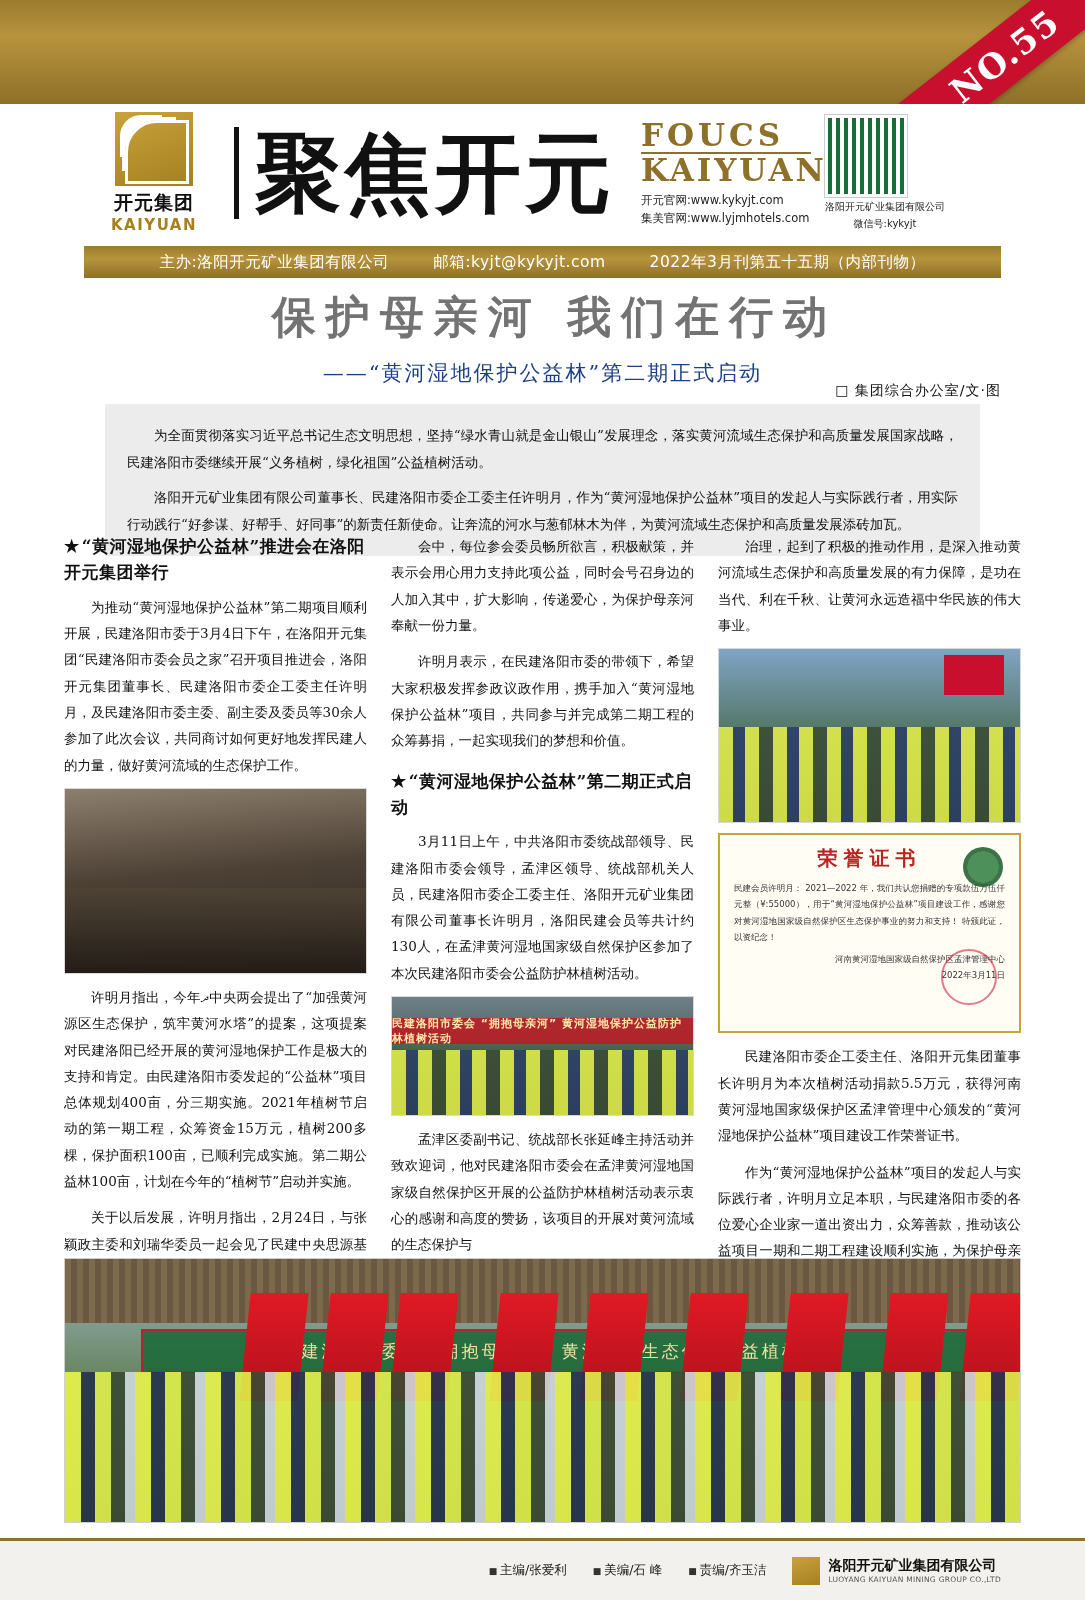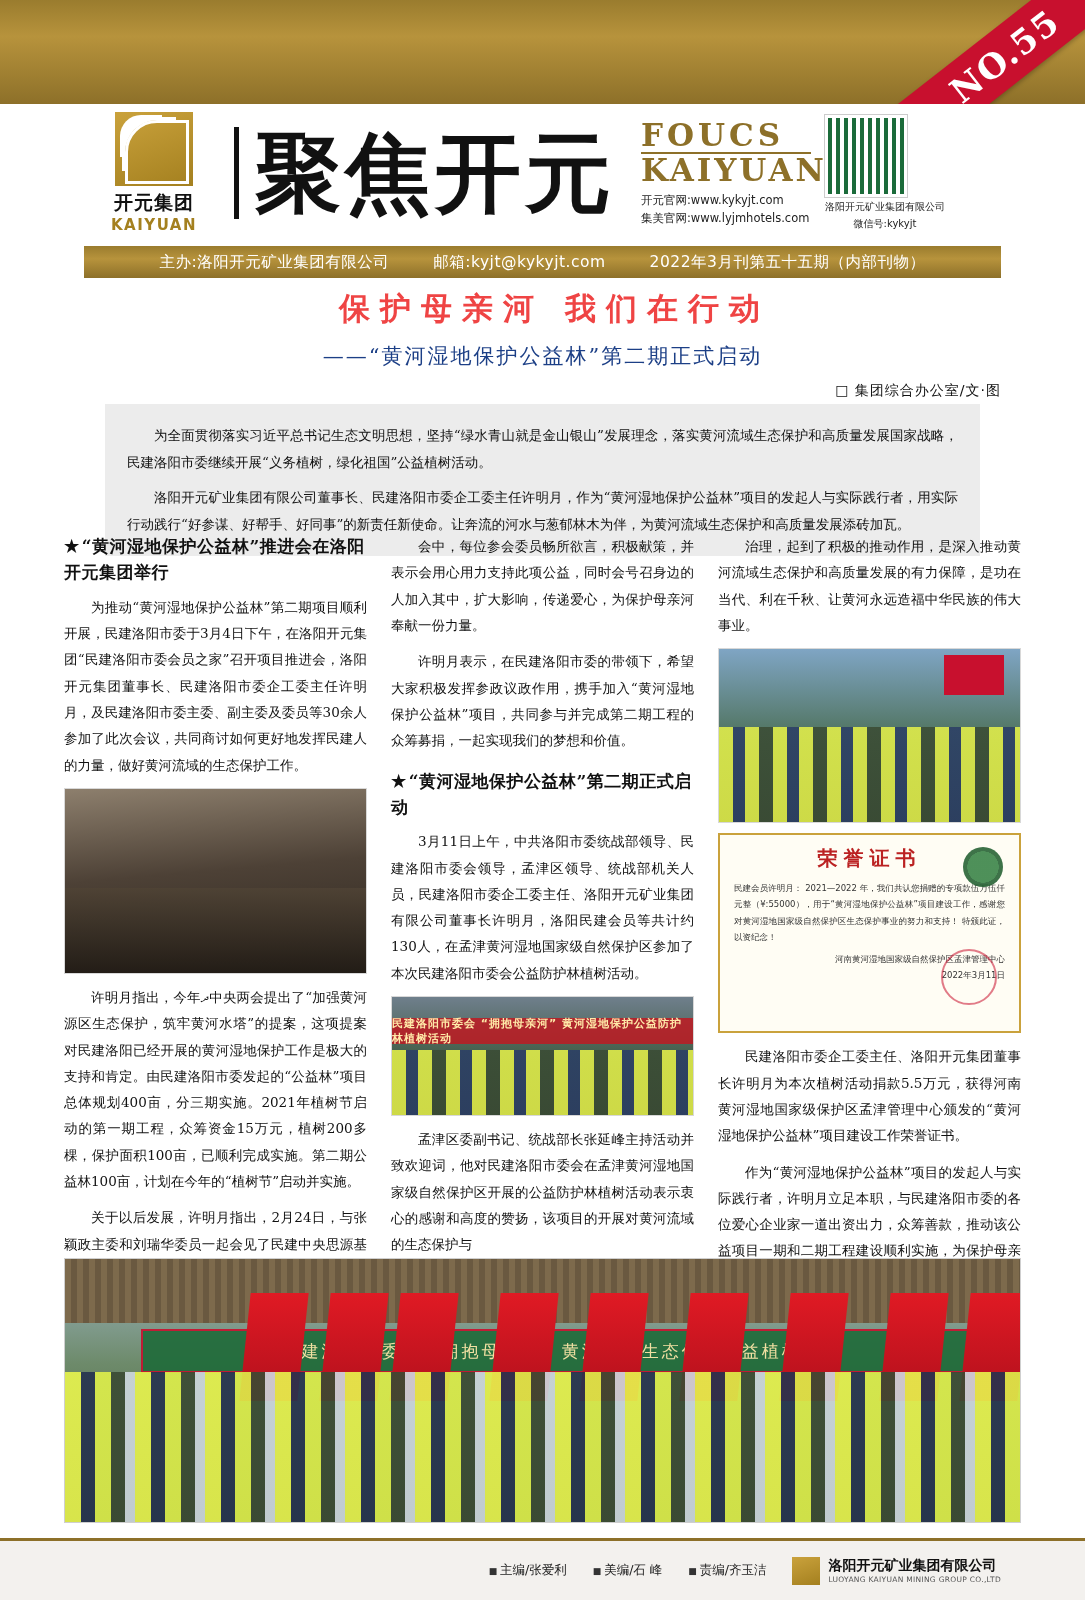--- a/index.html
+++ b/index.html
@@ -151,23 +151,23 @@
 
   
   .headline {
     position: absolute;
     left: 0; top: 288px;
     width: 1085px;
     text-align: center;
   }
   .headline-main {
     font-family: "DejaVu Serif", "Liberation Serif", serif;
-    font-size: 31px;
-    font-weight: bold;
-    color: #ef4444;
+    font-size: 44px;
+    font-weight: bold;
+    color: #737373;
     letter-spacing: 10px;
     margin-left: 24px;
   }
   .headline-sub {
     font-family: "DejaVu Serif", "Liberation Serif", serif;
     font-size: 21px;
     color: #1c3f86;
     letter-spacing: 2px;
     margin-top: 12px;
   }

